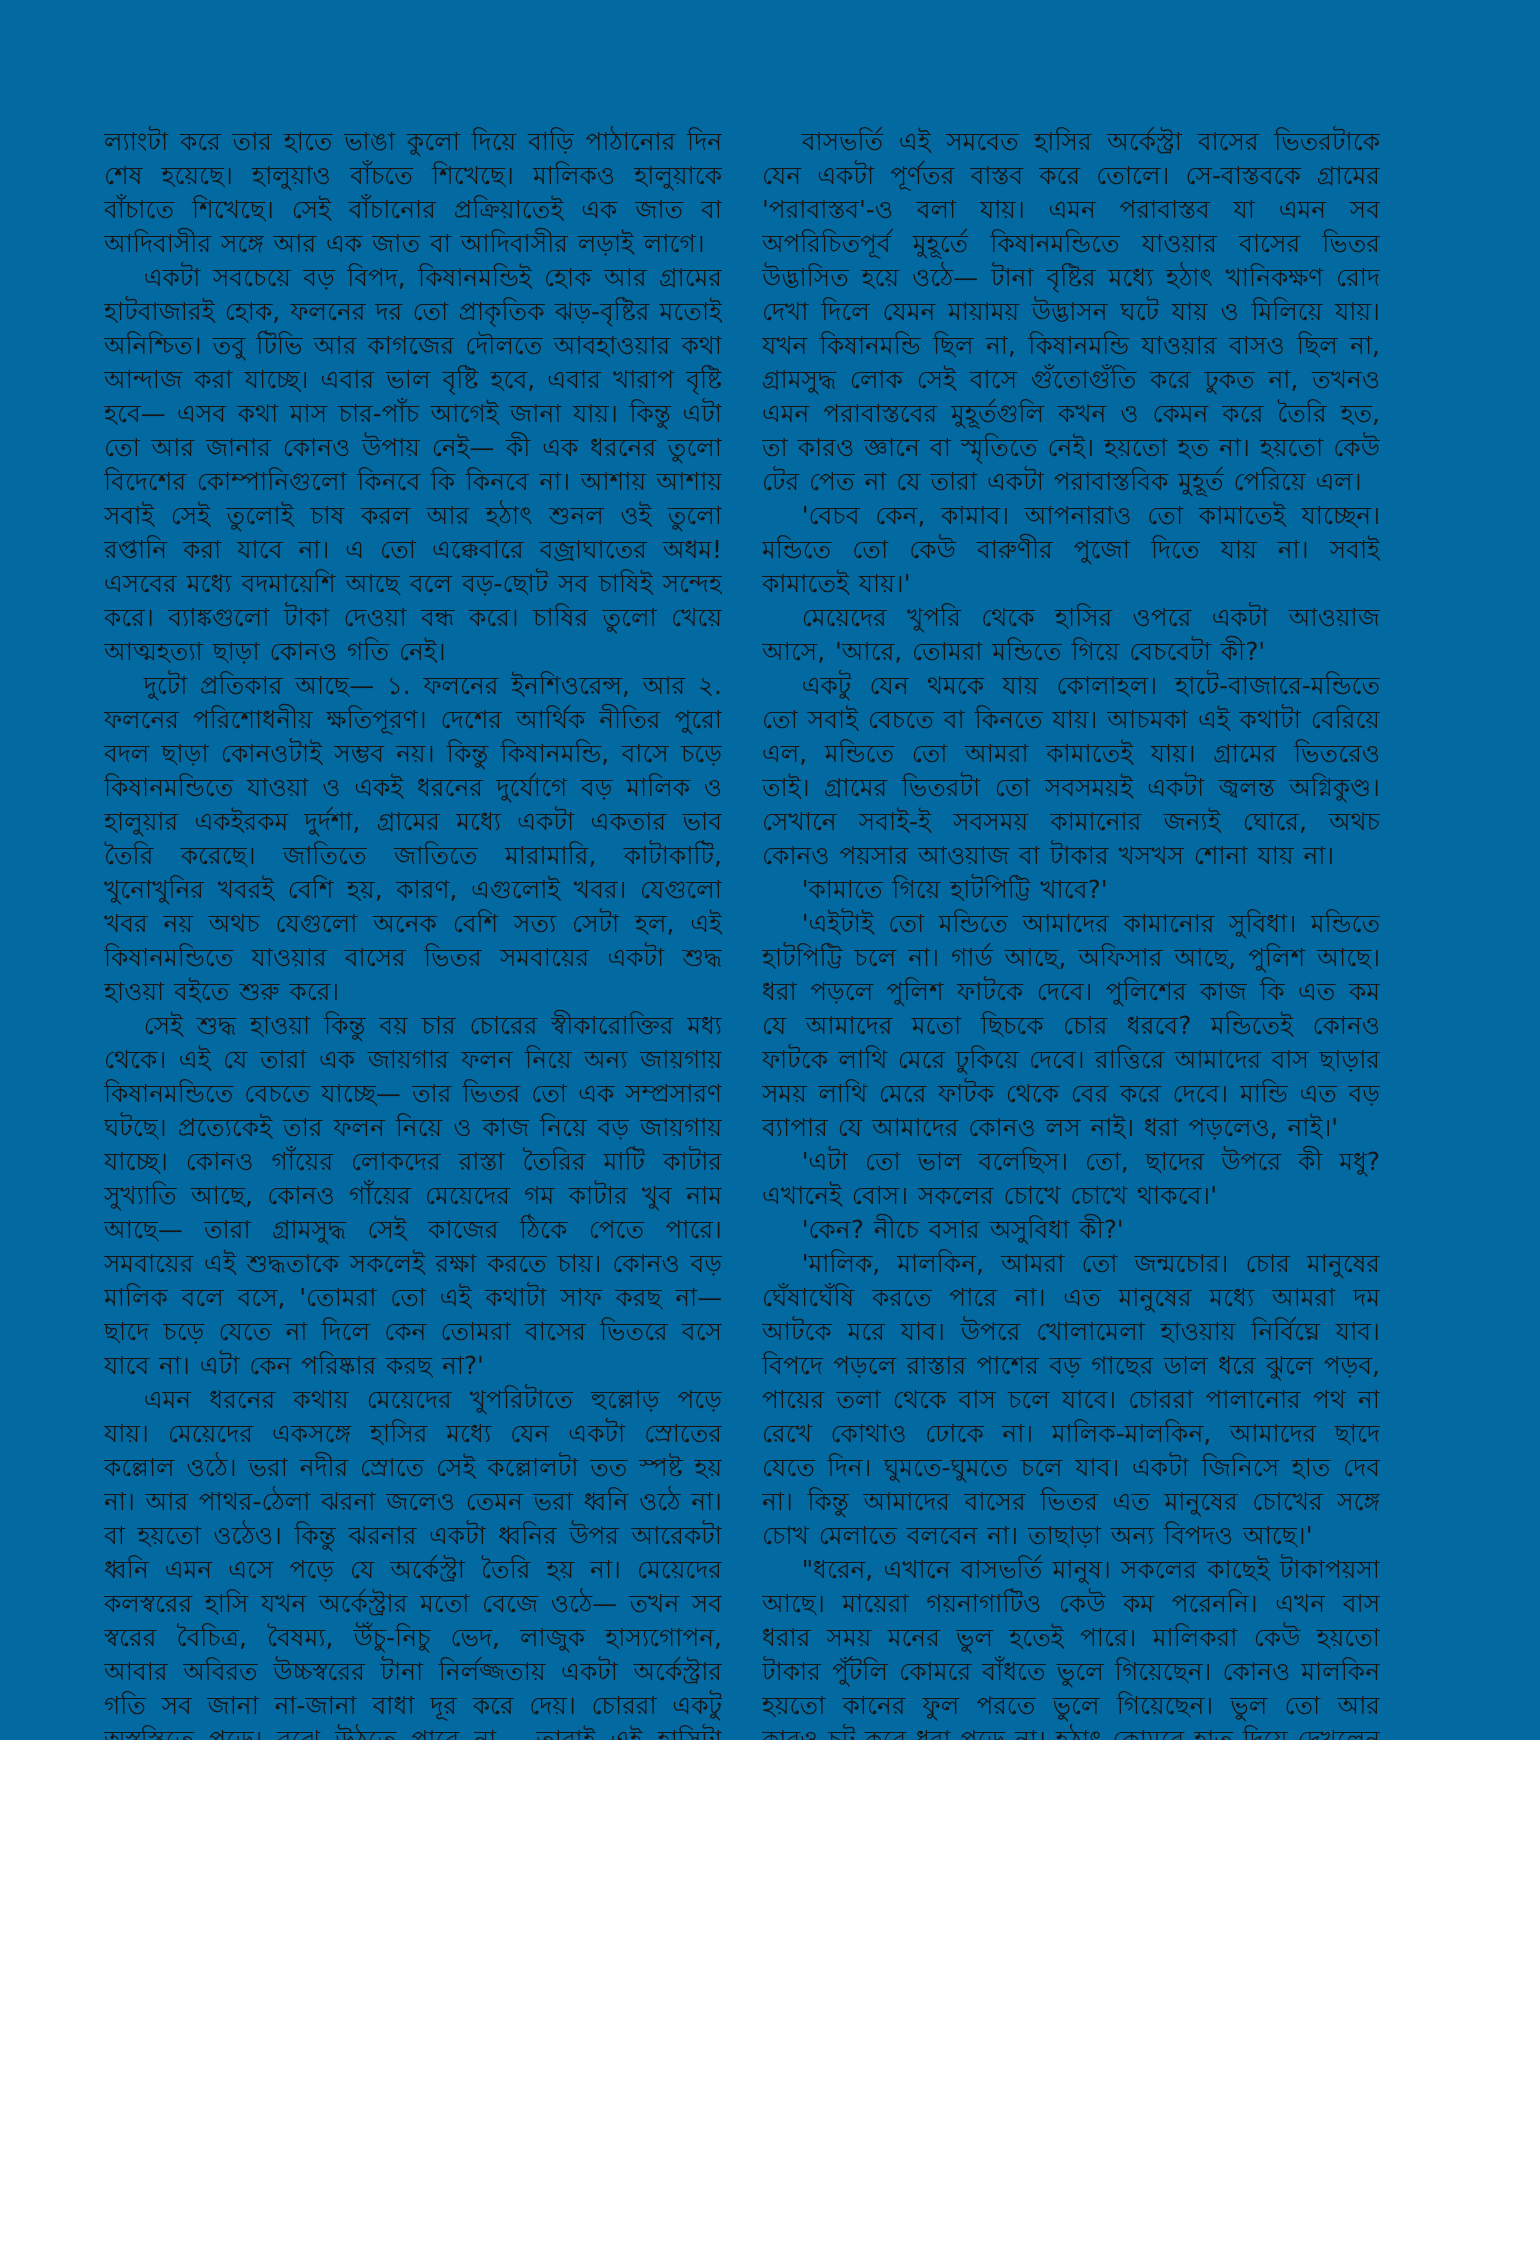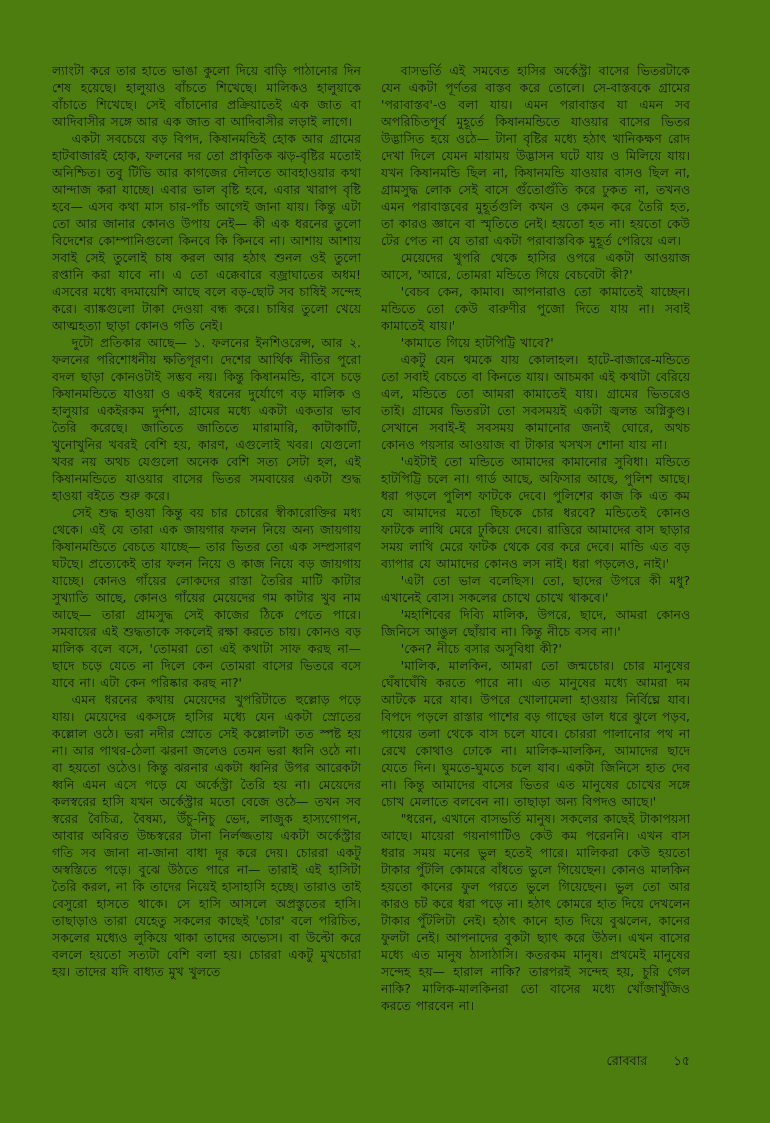--- a/index.html
+++ b/index.html
@@ -3,22 +3,22 @@
 <meta charset="utf-8">
 <style>
   html, body {
     margin: 0;
     padding: 0;
     background: #ffffff;
   }
   .page {
     position: relative;
     width: 770px;
-    height: 1123px;
-    background: #4d7c0f;
+    height: 870px;
+    background: #0369a1;
     color: #161616;
     font-family: "DejaVu Sans", sans-serif;
   }
   .text-column {
     position: absolute;
     top: 62px;
     width: 309px;
     height: 988px;
     overflow: hidden;
     font-size: 12.4px;
@@ -64,33 +64,32 @@
 
 
       <p class="para indent">এমন ধরনের কথায় মেয়েদের খুপরিটাতে হুল্লোড় পড়ে যায়। মেয়েদের একসঙ্গে হাসির মধ্যে যেন একটা স্রোতের কল্লোল ওঠে। ভরা নদীর স্রোতে সেই কল্লোলটা তত স্পষ্ট হয় না। আর পাথর-ঠেলা ঝরনা জলেও তেমন ভরা ধ্বনি ওঠে না। বা হয়তো ওঠেও। কিন্তু ঝরনার একটা ধ্বনির উপর আরেকটা ধ্বনি এমন এসে পড়ে যে অর্কেস্ট্রা তৈরি হয় না। মেয়েদের কলস্বরের হাসি যখন অর্কেস্ট্রার মতো বেজে ওঠে— তখন সব স্বরের বৈচিত্র, বৈষম্য, উঁচু-নিচু ভেদ, লাজুক হাস্যগোপন, আবার অবিরত উচ্চস্বরের টানা নির্লজ্জতায় একটা অর্কেস্ট্রার গতি সব জানা না-জানা বাধা দূর করে দেয়। চোররা একটু অস্বস্তিতে পড়ে। বুঝে উঠতে পারে না— তারাই এই হাসিটা তৈরি করল, না কি তাদের নিয়েই হাসাহাসি হচ্ছে। তারাও তাই বেসুরো হাসতে থাকে। সে হাসি আসলে অপ্রস্তুতের হাসি। তাছাড়াও তারা যেহেতু সকলের কাছেই 'চোর' বলে পরিচিত, সকলের মধ্যেও লুকিয়ে থাকা তাদের অভ্যেস। বা উল্টো করে বললে হয়তো সত্যটা বেশি বলা হয়। চোররা একটু মুখচোরা হয়। তাদের যদি বাধ্যত মুখ খুলতে</p>
     </div>
 
   <div class="text-column col-right">
 
 
       <p class="para indent">বাসভর্তি এই সমবেত হাসির অর্কেস্ট্রা বাসের ভিতরটাকে যেন একটা পূর্ণতর বাস্তব করে তোলে। সে-বাস্তবকে গ্রামের 'পরাবাস্তব'-ও বলা যায়। এমন পরাবাস্তব যা এমন সব অপরিচিতপূর্ব মুহূর্তে কিষানমন্ডিতে যাওয়ার বাসের ভিতর উদ্ভাসিত হয়ে ওঠে— টানা বৃষ্টির মধ্যে হঠাৎ খানিকক্ষণ রোদ দেখা দিলে যেমন মায়াময় উদ্ভাসন ঘটে যায় ও মিলিয়ে যায়। যখন কিষানমন্ডি ছিল না, কিষানমন্ডি যাওয়ার বাসও ছিল না, গ্রামসুদ্ধ লোক সেই বাসে গুঁতোগুঁতি করে ঢুকত না, তখনও এমন পরাবাস্তবের মুহূর্তগুলি কখন ও কেমন করে তৈরি হত, তা কারও জ্ঞানে বা স্মৃতিতে নেই। হয়তো হত না। হয়তো কেউ টের পেত না যে তারা একটা পরাবাস্তবিক মুহূর্ত পেরিয়ে এল।</p>
 
+      <p class="para indent">'বেচব কেন, কামাব। আপনারাও তো কামাতেই যাচ্ছেন। মন্ডিতে তো কেউ বারুণীর পুজো দিতে যায় না। সবাই কামাতেই যায়।'</p>
+
       <p class="para indent">মেয়েদের খুপরি থেকে হাসির ওপরে একটা আওয়াজ আসে, 'আরে, তোমরা মন্ডিতে গিয়ে বেচবেটা কী?'</p>
 
-      <p class="para indent">'বেচব কেন, কামাব। আপনারাও তো কামাতেই যাচ্ছেন। মন্ডিতে তো কেউ বারুণীর পুজো দিতে যায় না। সবাই কামাতেই যায়।'</p>
+      <p class="para indent">একটু যেন থমকে যায় কোলাহল। হাটে-বাজারে-মন্ডিতে তো সবাই বেচতে বা কিনতে যায়। আচমকা এই কথাটা বেরিয়ে এল, মন্ডিতে তো আমরা কামাতেই যায়। গ্রামের ভিতরেও তাই। গ্রামের ভিতরটা তো সবসময়ই একটা জ্বলন্ত অগ্নিকুণ্ড। সেখানে সবাই-ই সবসময় কামানোর জন্যই ঘোরে, অথচ কোনও পয়সার আওয়াজ বা টাকার খসখস শোনা যায় না।</p>
 
       <p class="para indent">'কামাতে গিয়ে হাটপিট্টি খাবে?'</p>
-
-      <p class="para indent">একটু যেন থমকে যায় কোলাহল। হাটে-বাজারে-মন্ডিতে তো সবাই বেচতে বা কিনতে যায়। আচমকা এই কথাটা বেরিয়ে এল, মন্ডিতে তো আমরা কামাতেই যায়। গ্রামের ভিতরেও তাই। গ্রামের ভিতরটা তো সবসময়ই একটা জ্বলন্ত অগ্নিকুণ্ড। সেখানে সবাই-ই সবসময় কামানোর জন্যই ঘোরে, অথচ কোনও পয়সার আওয়াজ বা টাকার খসখস শোনা যায় না।</p>
 
       <p class="para indent">'এইটাই তো মন্ডিতে আমাদের কামানোর সুবিধা। মন্ডিতে হাটপিট্টি চলে না। গার্ড আছে, অফিসার আছে, পুলিশ আছে। ধরা পড়লে পুলিশ ফাটকে দেবে। পুলিশের কাজ কি এত কম যে আমাদের মতো ছিচকে চোর ধরবে? মন্ডিতেই কোনও ফাটকে লাথি মেরে ঢুকিয়ে দেবে। রাত্তিরে আমাদের বাস ছাড়ার সময় লাথি মেরে ফাটক থেকে বের করে দেবে। মান্ডি এত বড় ব্যাপার যে আমাদের কোনও লস নাই। ধরা পড়লেও, নাই।'</p>
 
       <p class="para indent">'এটা তো ভাল বলেছিস। তো, ছাদের উপরে কী মধু? এখানেই বোস। সকলের চোখে চোখে থাকবে।'</p>
 
-      <p class="para indent">'মহাশিবের দিব্যি মালিক, উপরে, ছাদে, আমরা কোনও জিনিসে আঙুল ছোঁয়াব না। কিন্তু নীচে বসব না।'</p>
 
       <p class="para indent">'কেন? নীচে বসার অসুবিধা কী?'</p>
 
       <p class="para indent">'মালিক, মালকিন, আমরা তো জন্মচোর। চোর মানুষের ঘেঁষাঘেঁষি করতে পারে না। এত মানুষের মধ্যে আমরা দম আটকে মরে যাব। উপরে খোলামেলা হাওয়ায় নির্বিঘ্নে যাব। বিপদে পড়লে রাস্তার পাশের বড় গাছের ডাল ধরে ঝুলে পড়ব, পায়ের তলা থেকে বাস চলে যাবে। চোররা পালানোর পথ না রেখে কোথাও ঢোকে না। মালিক-মালকিন, আমাদের ছাদে যেতে দিন। ঘুমতে-ঘুমতে চলে যাব। একটা জিনিসে হাত দেব না। কিন্তু আমাদের বাসের ভিতর এত মানুষের চোখের সঙ্গে চোখ মেলাতে বলবেন না। তাছাড়া অন্য বিপদও আছে।'</p>
 
 
       <p class="para indent">"ধরেন, এখানে বাসভর্তি মানুষ। সকলের কাছেই টাকাপয়সা আছে। মায়েরা গয়নাগাটিও কেউ কম পরেননি। এখন বাস ধরার সময় মনের ভুল হতেই পারে। মালিকরা কেউ হয়তো টাকার পুঁটলি কোমরে বাঁধতে ভুলে গিয়েছেন। কোনও মালকিন হয়তো কানের ফুল পরতে ভুলে গিয়েছেন। ভুল তো আর কারও চট করে ধরা পড়ে না। হঠাৎ কোমরে হাত দিয়ে দেখলেন টাকার পুঁটলিটা নেই। হঠাৎ কানে হাত দিয়ে বুঝলেন, কানের ফুলটা নেই। আপনাদের বুকটা ছ্যাৎ করে উঠল। এখন বাসের মধ্যে এত মানুষ ঠাসাঠাসি। কতরকম মানুষ। প্রথমেই মানুষের সন্দেহ হয়— হারাল নাকি? তারপরই সন্দেহ হয়, চুরি গেল নাকি? মালিক-মালকিনরা তো বাসের মধ্যে খোঁজাখুঁজিও করতে পারবেন না।</p>
     </div>
 
   <div class="page-footer">

